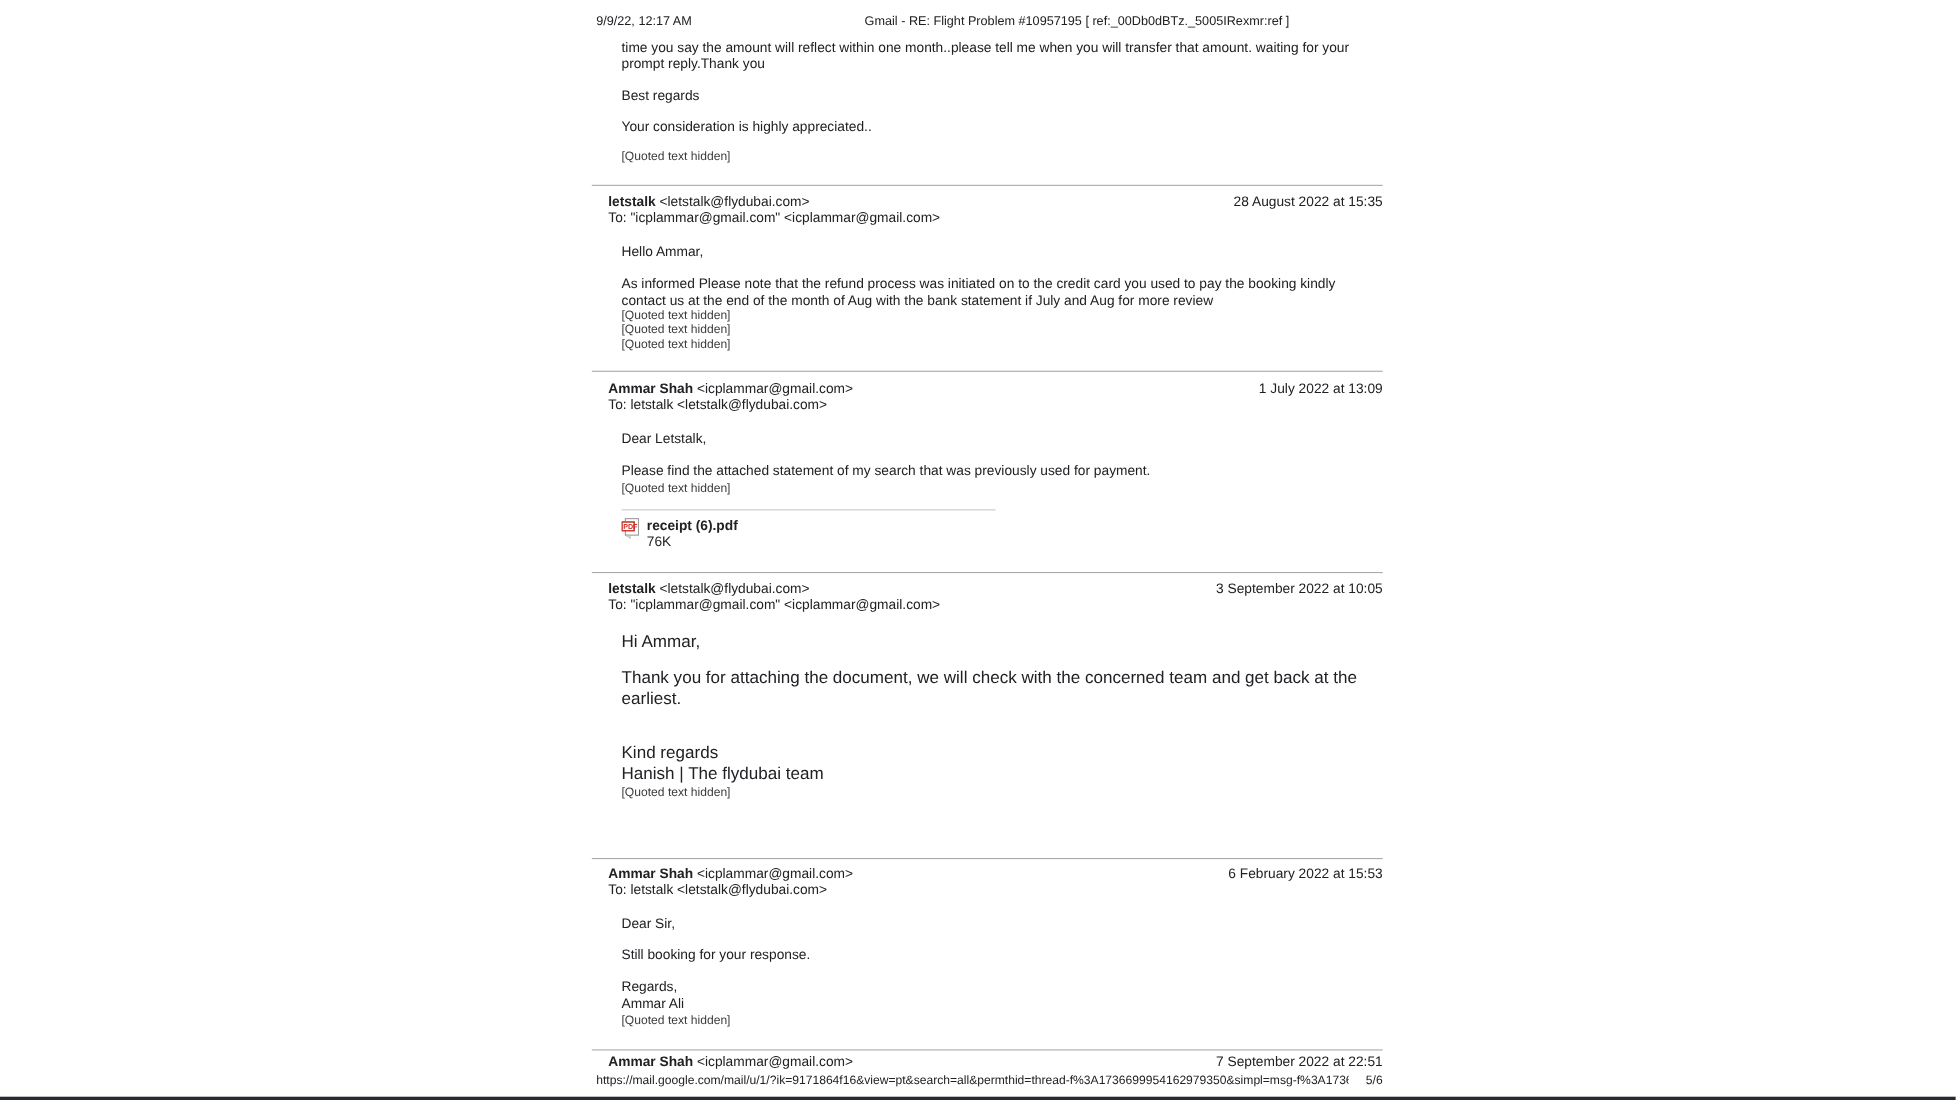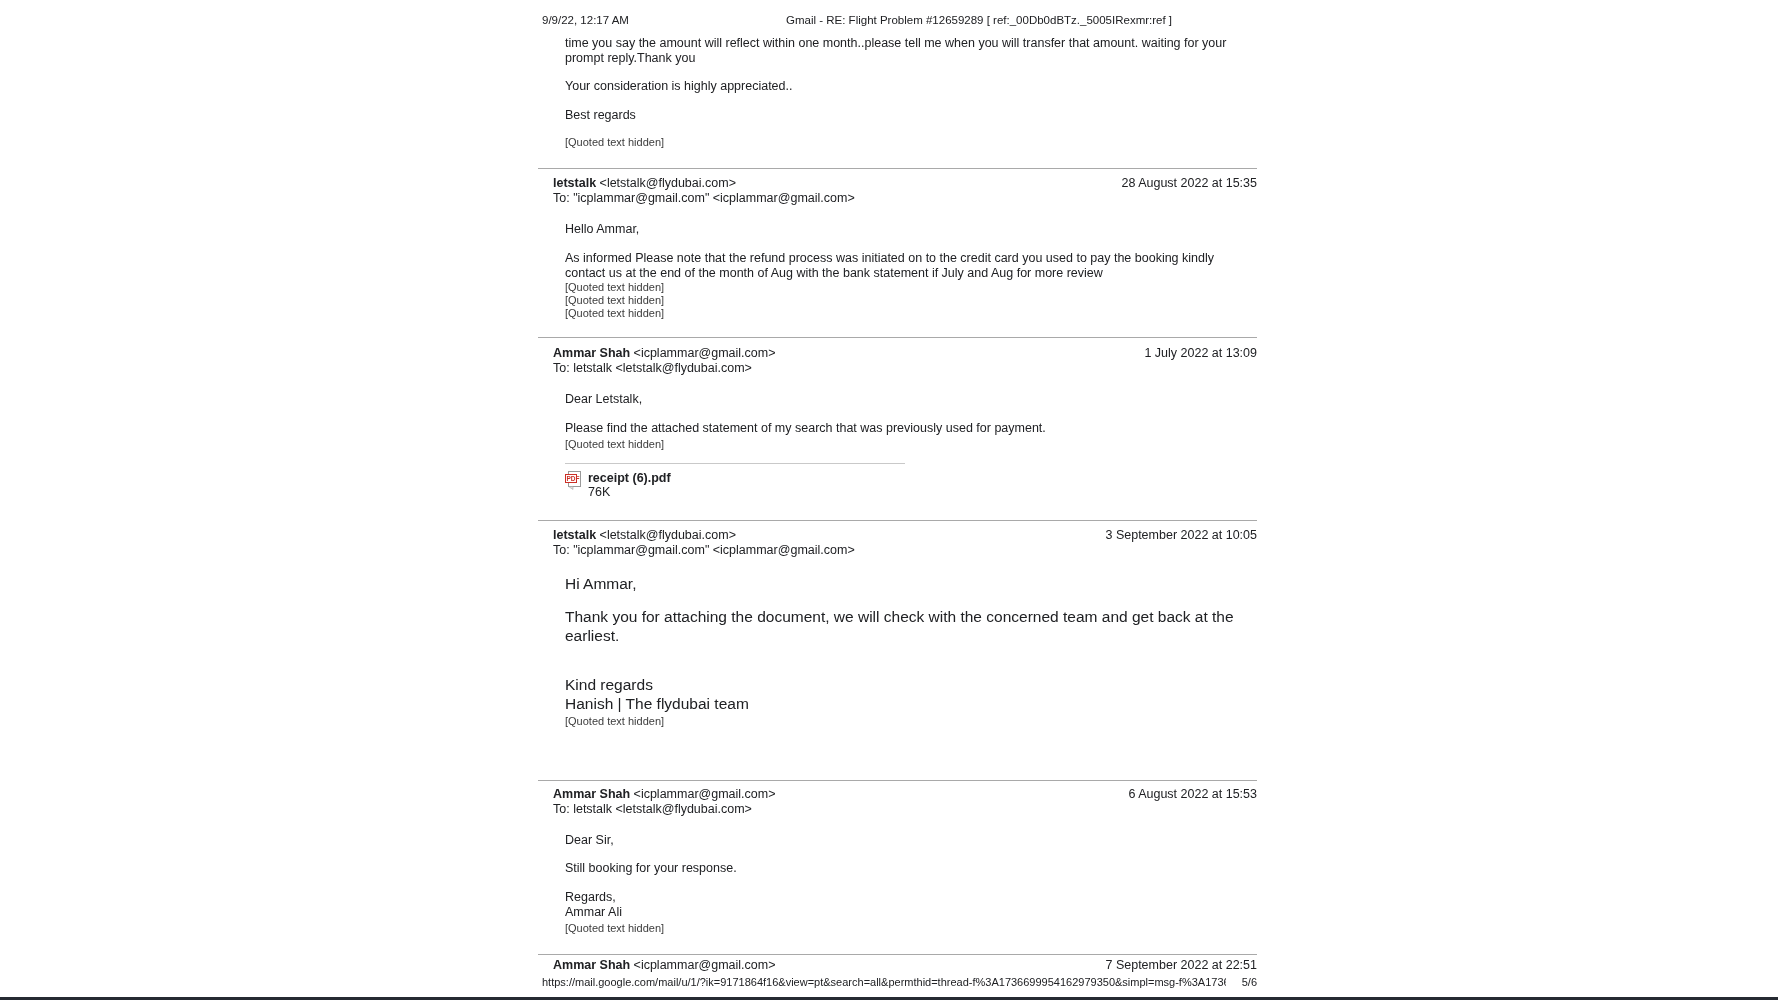--- a/index.html
+++ b/index.html
@@ -52,26 +52,26 @@
   .print-footer { position: absolute; left: 542px; top: 976px; width: 715px; display: flex; justify-content: space-between; font-size: 11px; color: #202124; white-space: nowrap; }
   .footer-url { overflow: hidden; }
   .footer-page { margin-left: 16px; }
 
   .bottom-bar { position: absolute; left: 0; bottom: 0; width: 100%; height: 3px; background: #262a32; }
 </style>
 </head>
 <body>
 
 <span class="abs print-meta" style="left:542px; top:14px;">9/9/22, 12:17 AM</span>
-<span class="abs print-meta" style="left:786px; top:14px;">Gmail - RE: Flight Problem #12659289 [ ref:_00Db0dBTz._5005IRexmr:ref ]</span>
+<span class="abs print-meta" style="left:786px; top:14px;">Gmail - RE: Flight Problem #10957195 [ ref:_00Db0dBTz._5005IRexmr:ref ]</span>
 
 <div class="partial" style="top:36px;">
   <p>time you say the amount will reflect within one month..please tell me when you will transfer that amount. waiting for your prompt reply.Thank you</p>
+  <p style="margin-top:14px;">Best regards</p>
   <p style="margin-top:12px;">Your consideration is highly appreciated..</p>
-  <p style="margin-top:14px;">Best regards</p>
   <div class="quoted">[Quoted text hidden]</div>
 </div>
 
 <div class="sep" style="top:168px;"></div>
 
 <div class="msg" style="top:176px;">
   <div class="msg-hdr-line">
     <span class="from-name">letstalk</span>
     <span>&lt;letstalk@flydubai.com&gt;</span>
     <span class="msg-date">28 August 2022 at 15:35</span>
@@ -135,21 +135,21 @@
     <div class="quoted gap">[Quoted text hidden]</div>
   </div>
 </div>
 
 <div class="sep" style="top:780px;"></div>
 
 <div class="msg" style="top:787px;">
   <div class="msg-hdr-line">
     <span class="from-name">Ammar Shah</span>
     <span>&lt;icplammar@gmail.com&gt;</span>
-    <span class="msg-date">6 August 2022 at 15:53</span>
+    <span class="msg-date">6 February 2022 at 15:53</span>
   </div>
   <div class="msg-hdr-line">To: letstalk &lt;letstalk@flydubai.com&gt;</div>
   <div class="msg-body">
     <div class="p-first">Dear Sir,</div>
     <div style="margin-top:13px;">Still booking for your response.</div>
     <div class="p-next">Regards,</div>
     <div class="tight-line">Ammar Ali</div>
     <div class="quoted gap">[Quoted text hidden]</div>
   </div>
 </div>

